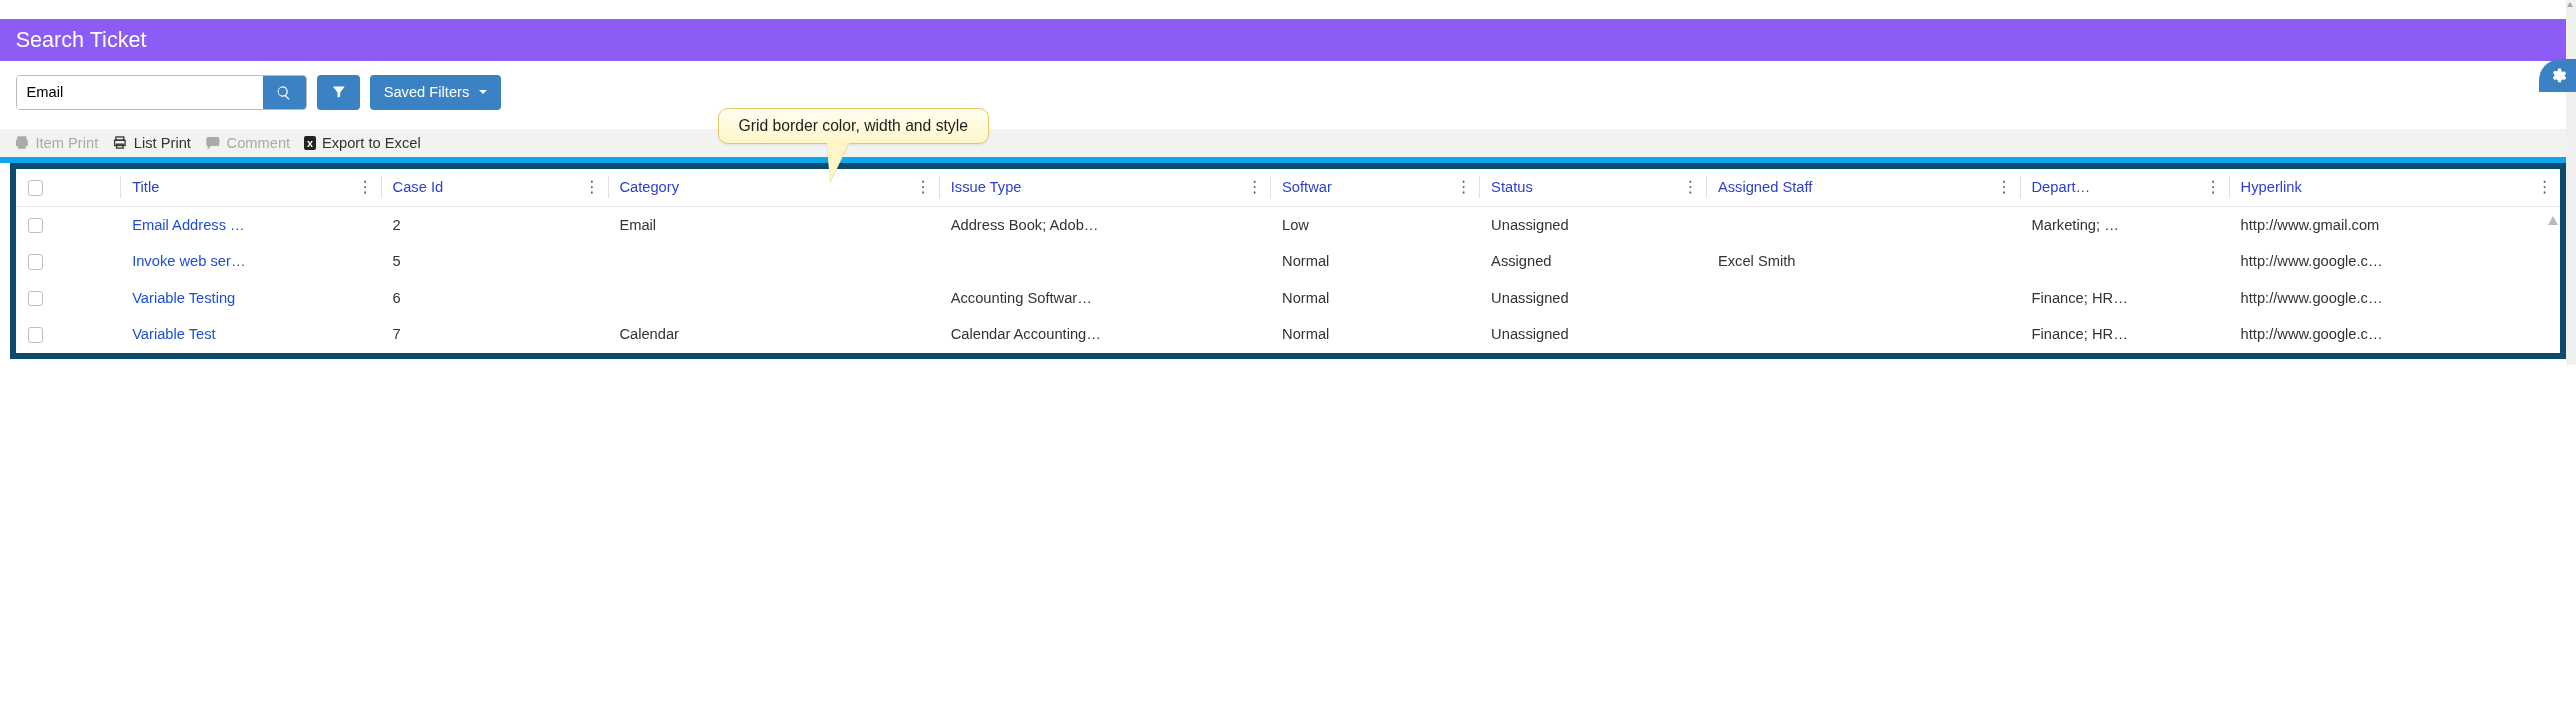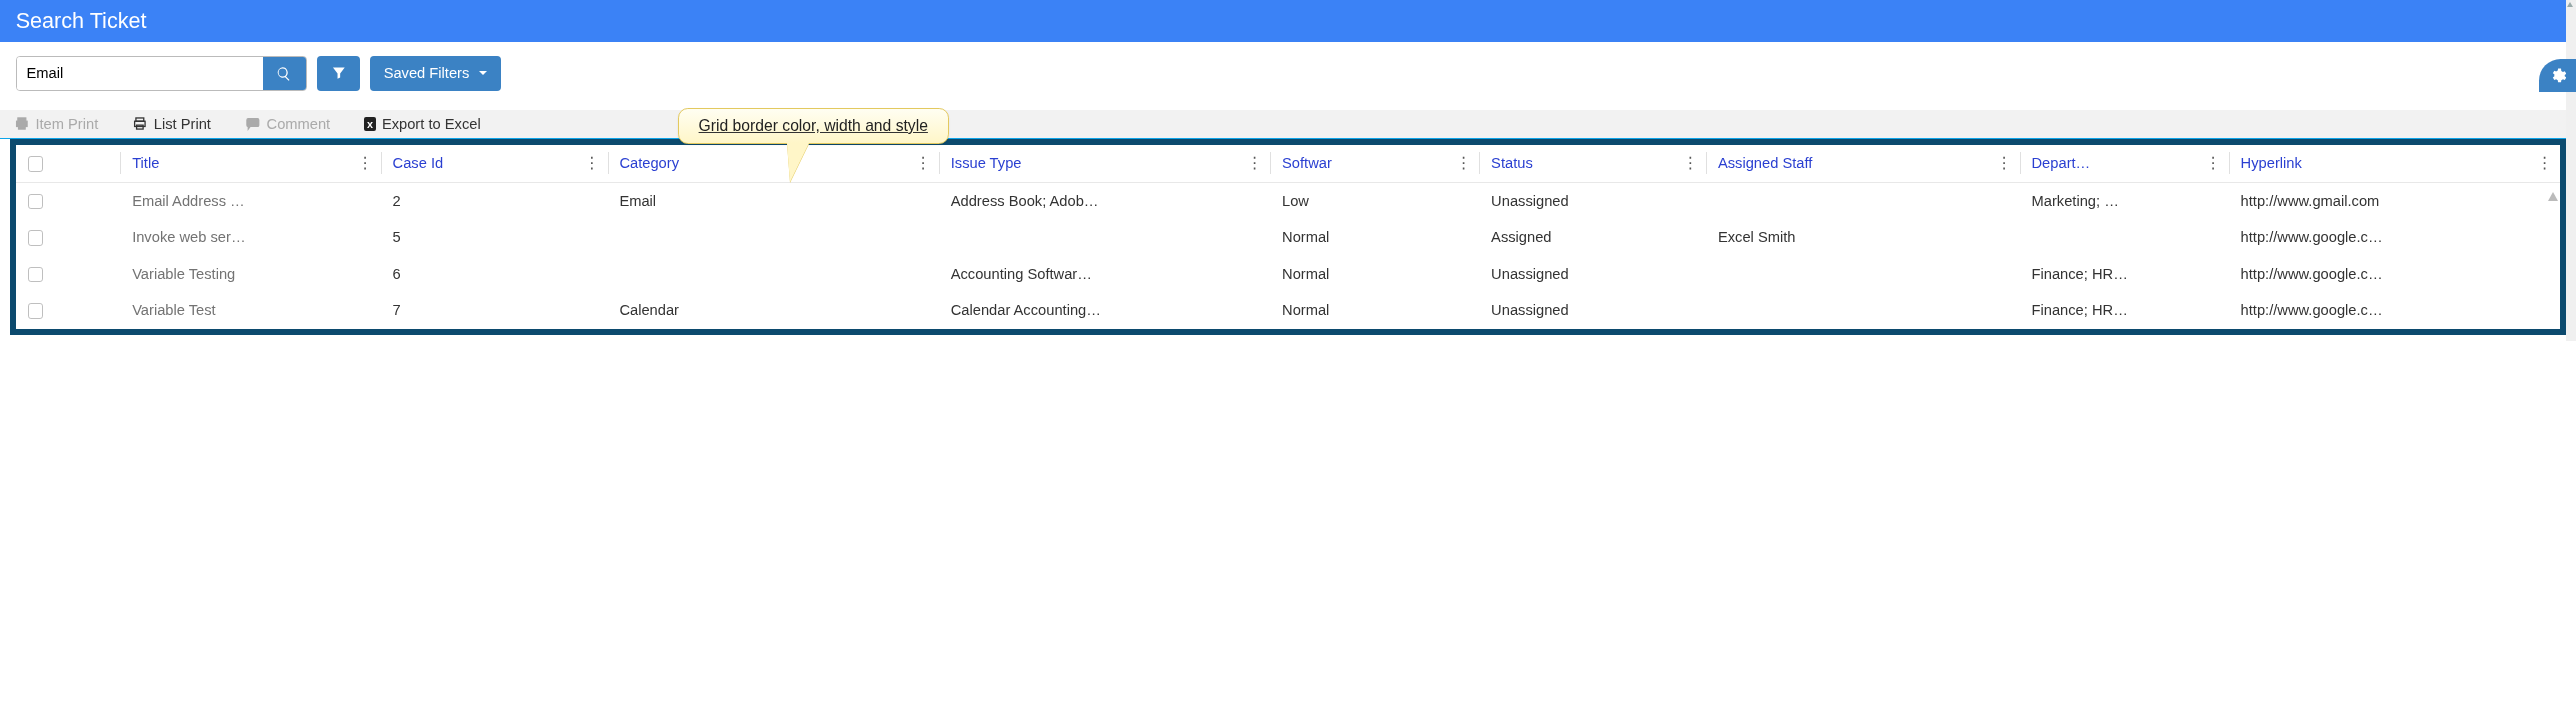--- a/index.html
+++ b/index.html
@@ -4,26 +4,27 @@
 <style>
   * { box-sizing: border-box; margin: 0; padding: 0; }
   body {
     font-family: "Segoe UI", Arial, sans-serif;
     font-size: 13.8px;
     color: #333;
     background: #fff;
     position: relative;
   }
   .page-header {
-    background: #3b82f6;
+    background: #8b5cf6;
     color: #fff;
     padding: 7.9px 15.7px;
     font-size: 21.6px;
     font-weight: 400;
     position: relative;
+    margin-top: 19px;
   }
   .gear-corner {
     position: absolute;
     top: 59px;
     right: 0;
     width: 37px;
     height: 33px;
     background: #3b82c4;
     border-top-left-radius: 21.6px;
     display: flex;
@@ -72,24 +73,23 @@
   .caret {
     display: inline-block;
     width: 0; height: 0;
     border-left: 4.9px solid transparent;
     border-right: 4.9px solid transparent;
     border-top: 4.9px solid #fff;
   }
 
   .callout-wrap {
     position: absolute;
-    left: 678px;
+    left: 718px;
     top: 108px;
     z-index: 20;
-    text-decoration: underline;
   }
   .callout {
     background: linear-gradient(#fffef2, #fff6c8);
     border: 1px solid #e3c95f;
     border-radius: 9.8px;
     padding: 7.9px 19.6px;
     font-size: 15.7px;
     color: #222;
     box-shadow: 0 1px 2px rgba(0,0,0,.08);
     position: relative;
@@ -100,24 +100,24 @@
     top: 100%;
     width: 0; height: 0;
     border-left: 3.9px solid transparent;
     border-right: 19.6px solid transparent;
     border-top: 39px solid #fff6c8;
     filter: drop-shadow(0 1px 0 #e3c95f);
   }
 
   .toolbar {
     background: #f2f2f2;
-    border-bottom: 1px solid #0ea5e9;
+    border-bottom: 6px solid #0ea5e9;
     display: flex;
     align-items: center;
-    gap: 34px;
+    gap: 14px;
     padding: 5.9px 13.8px;
     font-size: 14.7px;
   }
   .tb-item {
     display: inline-flex;
     align-items: center;
     gap: 5.9px;
     cursor: pointer;
     color: #333;
   }
@@ -177,21 +177,21 @@
     background: #e0e0e0;
   }
   table.grid td {
     padding: 9.8px 11.8px;
     font-size: 14.7px;
     color: #333;
     white-space: nowrap;
     overflow: hidden;
     text-overflow: ellipsis;
   }
-  .link-text { color: #737373; cursor: pointer; }
+  .link-text { color: #1d4ed8; cursor: pointer; }
   .chk {
     appearance: none;
     width: 15.7px; height: 15.7px;
     border: 1.5px solid #bfbfbf;
     border-radius: 2.9px;
     cursor: pointer;
     display: inline-block;
     vertical-align: middle;
   }
   

